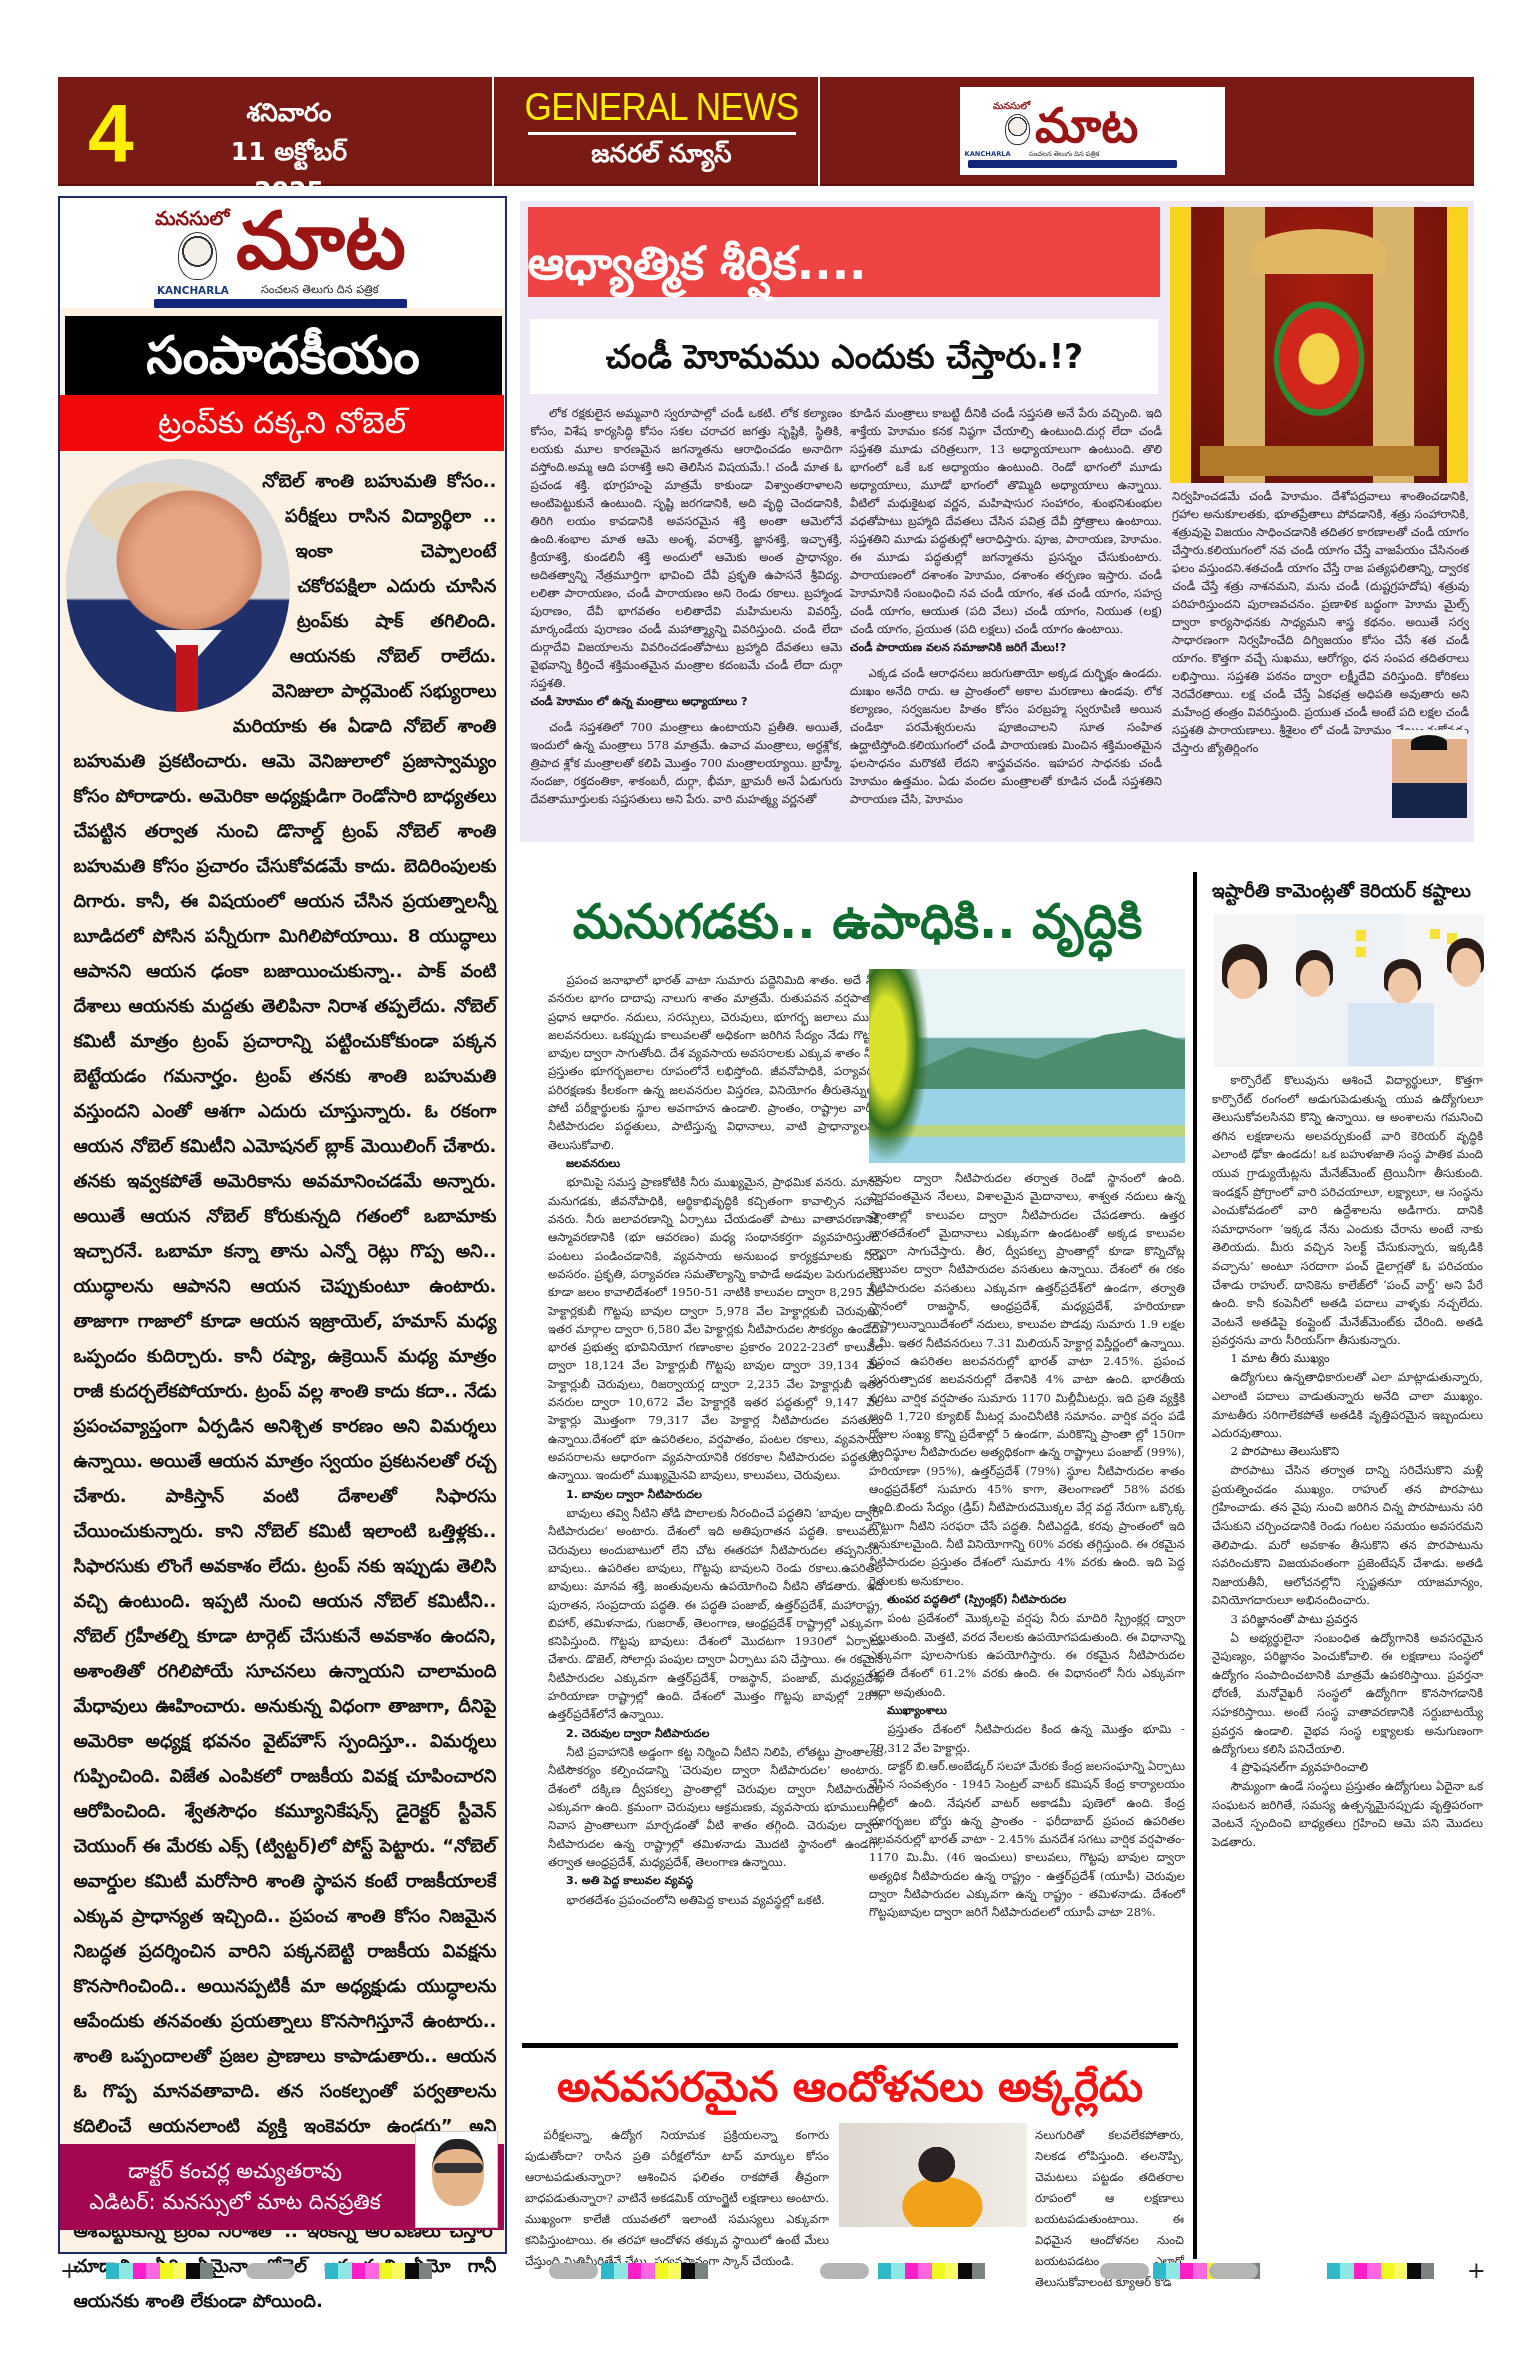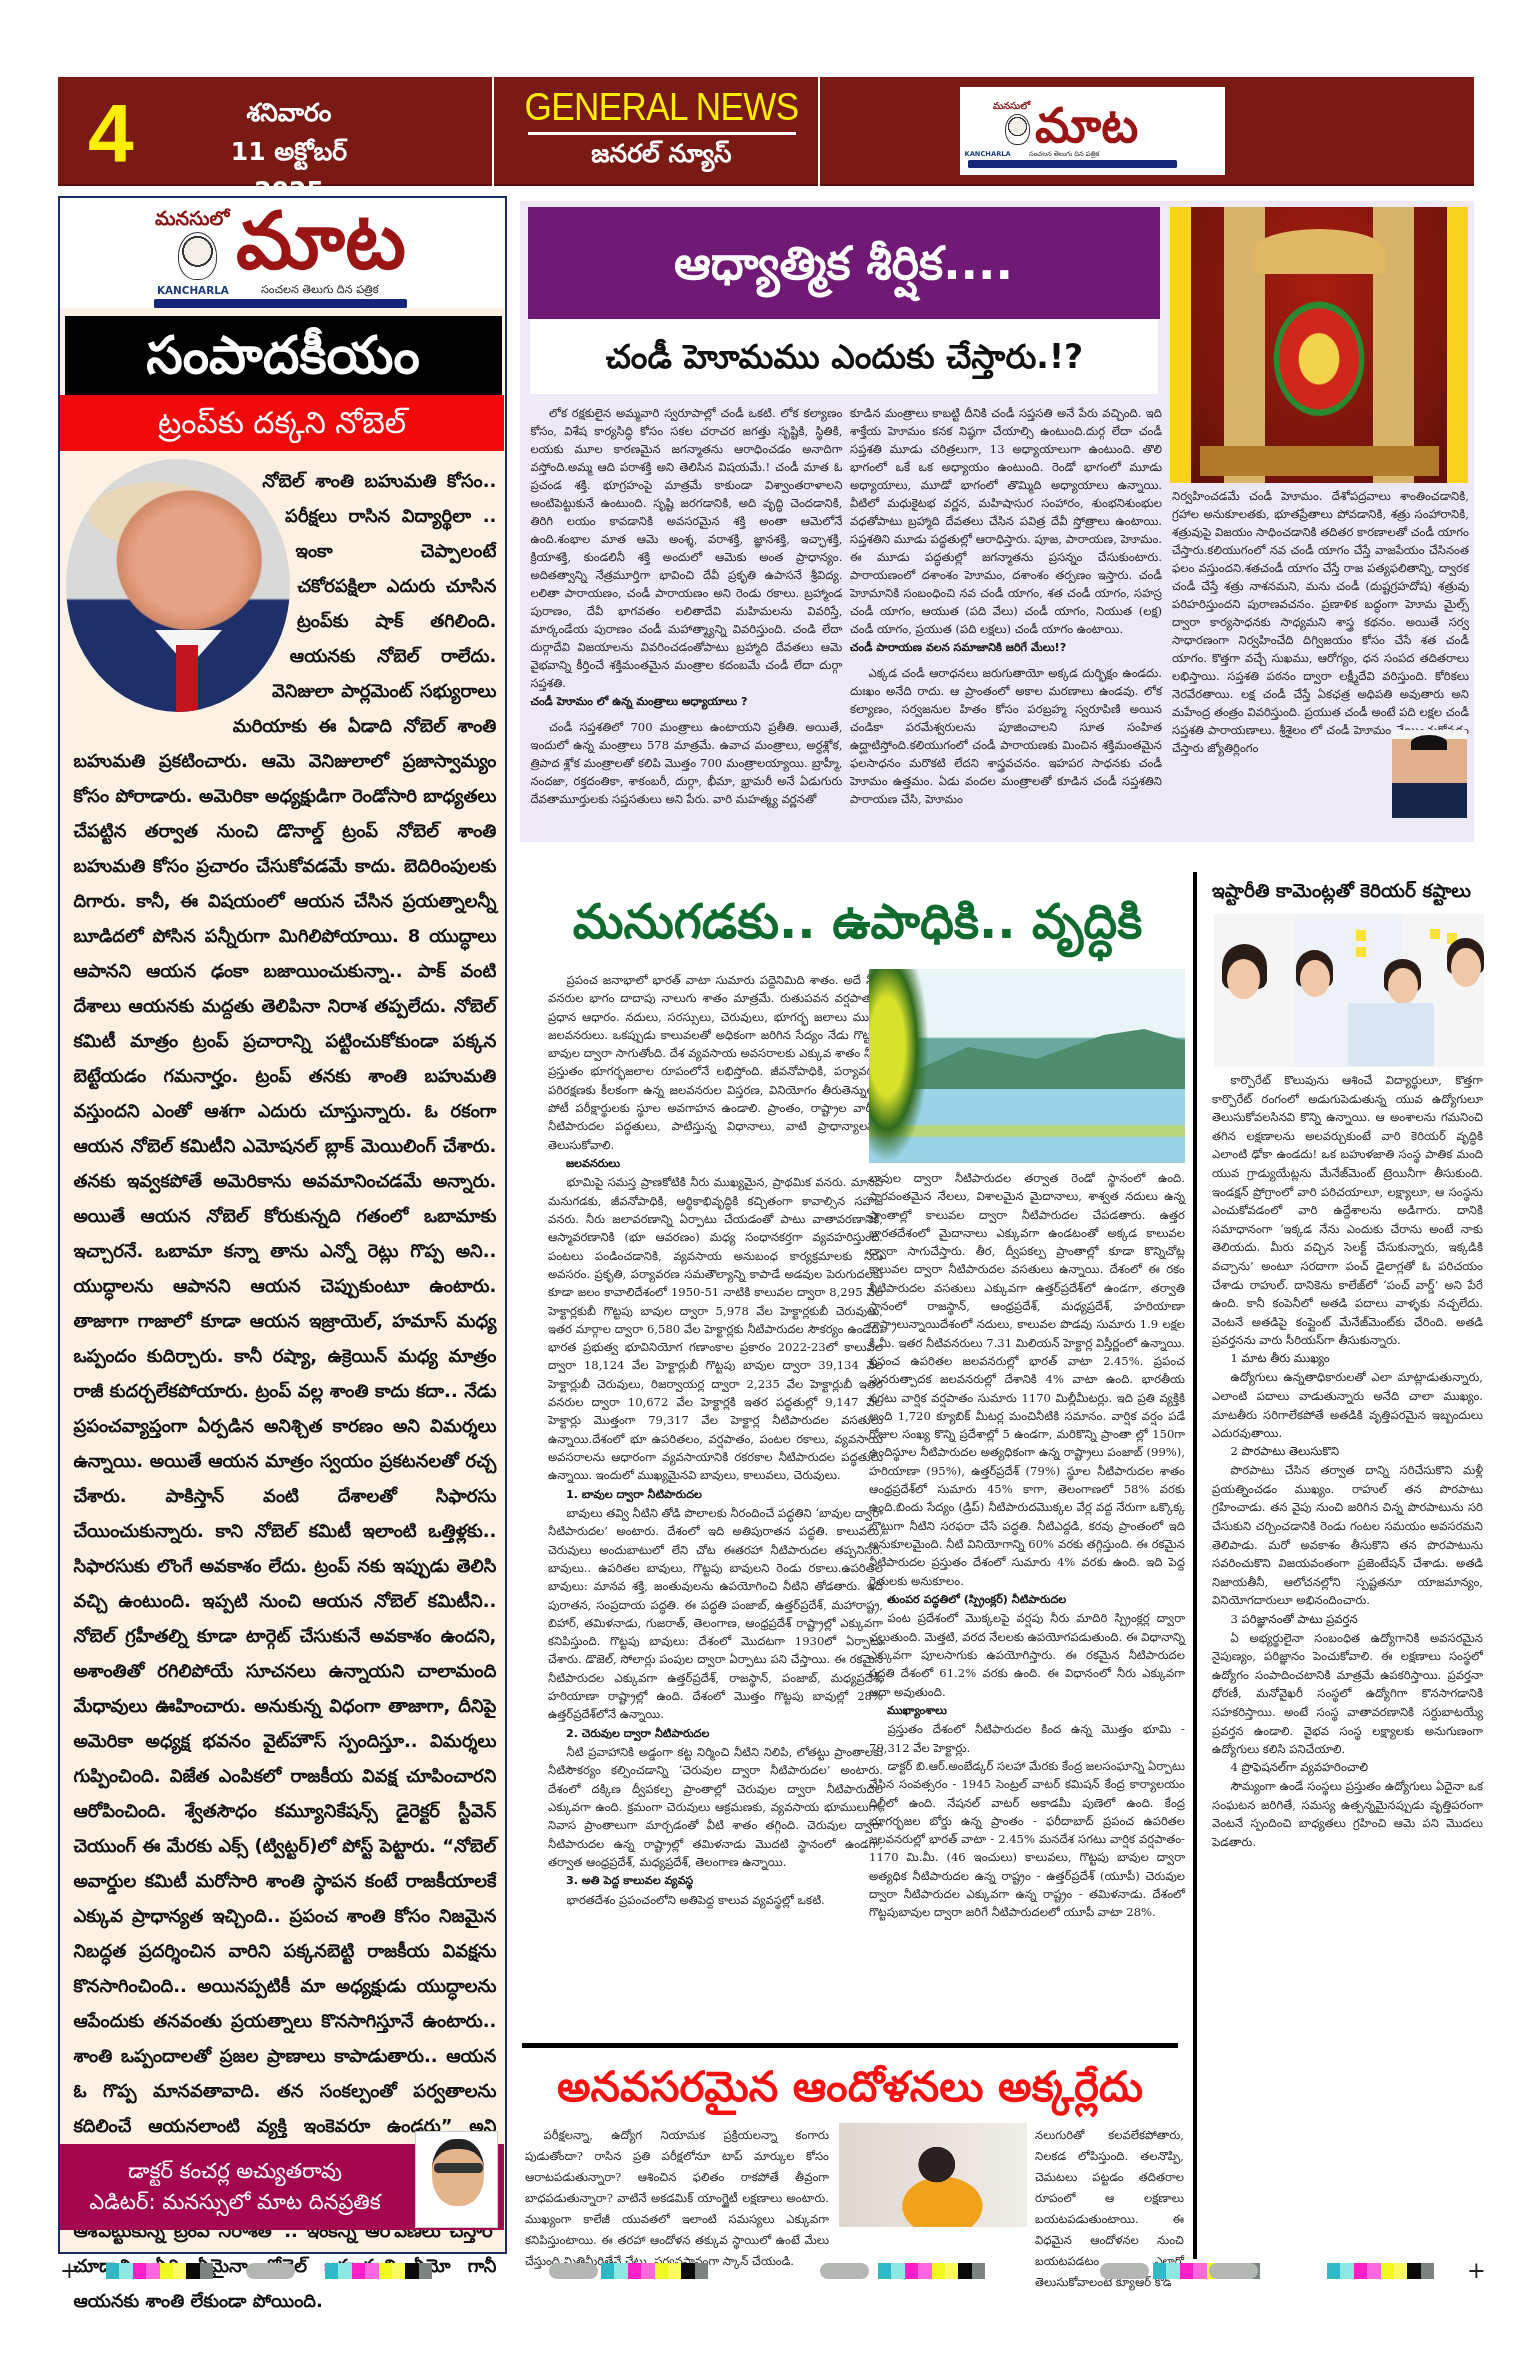--- a/index.html
+++ b/index.html
@@ -41,21 +41,21 @@
   .ed-text { position: absolute; left: 13.4px; top: 265px; width: 423px; font: bold 18px "DejaVu Sans", sans-serif; line-height: 35px; text-align: justify; color: #111; }
   .ed-text .float { float: left; width: 224px; height: 257px; shape-outside: ellipse(50% 50%); }
   .ed-byline { position: absolute; left: 0; top: 1946px; width: 444px; height: 86px; background: #a4064f; }
   .ed-byline-text { position: absolute; left: 0; top: 12px; width: 350px; text-align: center; color: #fff; font: 21px "DejaVu Sans", sans-serif; line-height: 31px; }
   .ed-byline-photo { position: absolute; left: 355px; top: -13.4px; width: 83px; height: 97px; background: #fff; border: 0.7px solid #ccc; }
   .ed-byline-photo .face { position: absolute; left: 16.4px; top: 7.5px; width: 52px; height: 67px; border-radius: 45%; background: #e4b48a; border-top: 10.4px solid #222; }
   .ed-byline-photo .glasses { position: absolute; left: 18px; top: 31px; width: 49px; height: 10.4px; background: #333; border-radius: 4.5px; }
 
   
   .sp-wrap { position: absolute; left: 520px; top: 201px; width: 954px; height: 641px; background: #efe8f6; }
-  .sp-head { position: absolute; left: 7.5px; top: 6px; width: 632px; height: 112px; background: #701a75; color: #fff; text-align: center; font: bold 46px "DejaVu Sans", sans-serif; line-height: 112px; }
+  .sp-head { position: absolute; left: 7.5px; top: 6px; width: 632px; height: 90px; background: #ef4444; color: #fff; font: bold 46px "DejaVu Sans", sans-serif; line-height: 112px; }
   .sp-title { position: absolute; left: 10.4px; top: 118px; width: 628px; height: 75px; background: #fff; text-align: center; color: #111; font: bold 33px "DejaVu Sans", sans-serif; line-height: 75px; }
   .sp-photo { position: absolute; left: 650px; top: 6px; width: 298px; height: 276px; background:
       linear-gradient(90deg, #f8d21c 0 7%, transparent 7% 93%, #f8d21c 93%),
       radial-gradient(ellipse 22% 30% at 50% 55%, #f2d34a 0 30%, #d0261c 32% 60%, #2a8a32 62% 68%, transparent 70%),
       linear-gradient(90deg, transparent 0 18%, #d8b36a 18% 32%, transparent 32% 68%, #d8b36a 68% 82%, transparent 82%),
       radial-gradient(ellipse at 50% 30%, #a81d0f, #5a1008); }
   .sp-photo .arch { position: absolute; left: 82px; top: 22.4px; width: 134px; height: 45px; border-radius: 50% 50% 0 0; background: #e0b764; }
   .sp-photo .base { position: absolute; left: 30px; top: 239px; width: 239px; height: 30px; background: #b07a2a; }
   .sp-col { position: absolute; top: 195px; width: 312px; font: 11.6px "DejaVu Serif", serif; line-height: 18px; text-align: justify; color: #222; }
   .sp-col p { text-indent: 1.6em; margin-top: 8px; }

